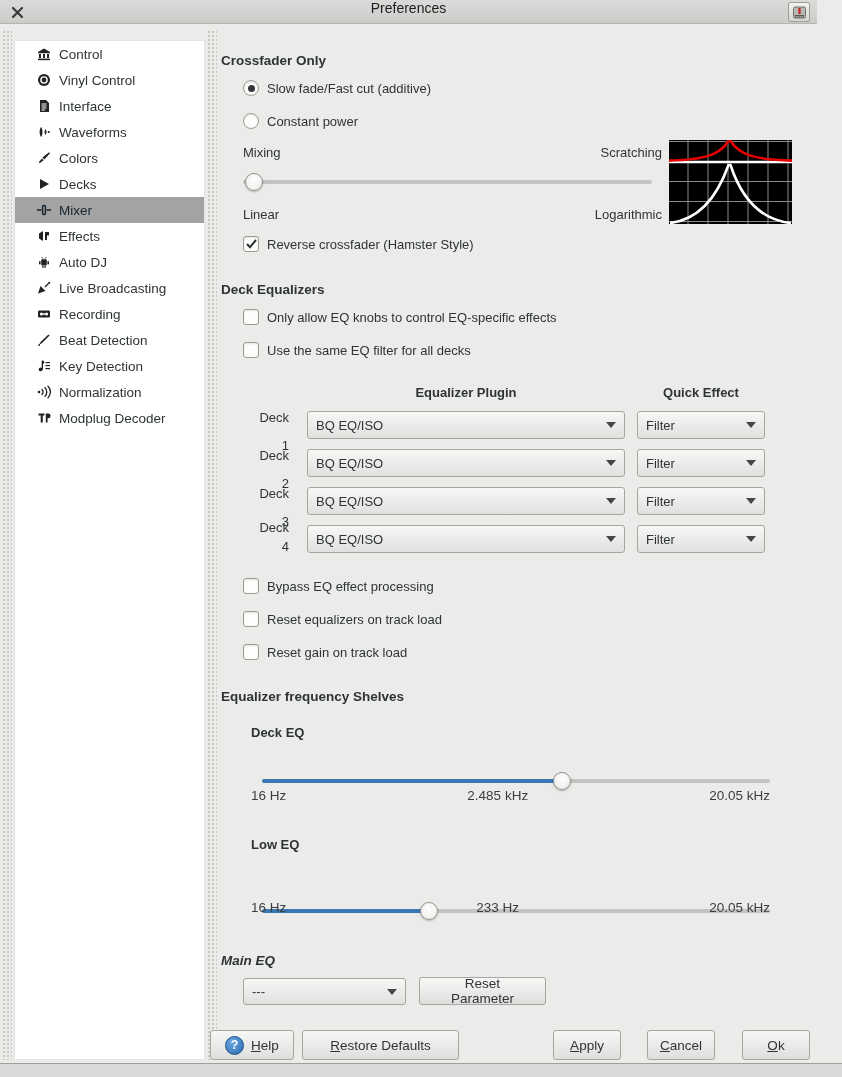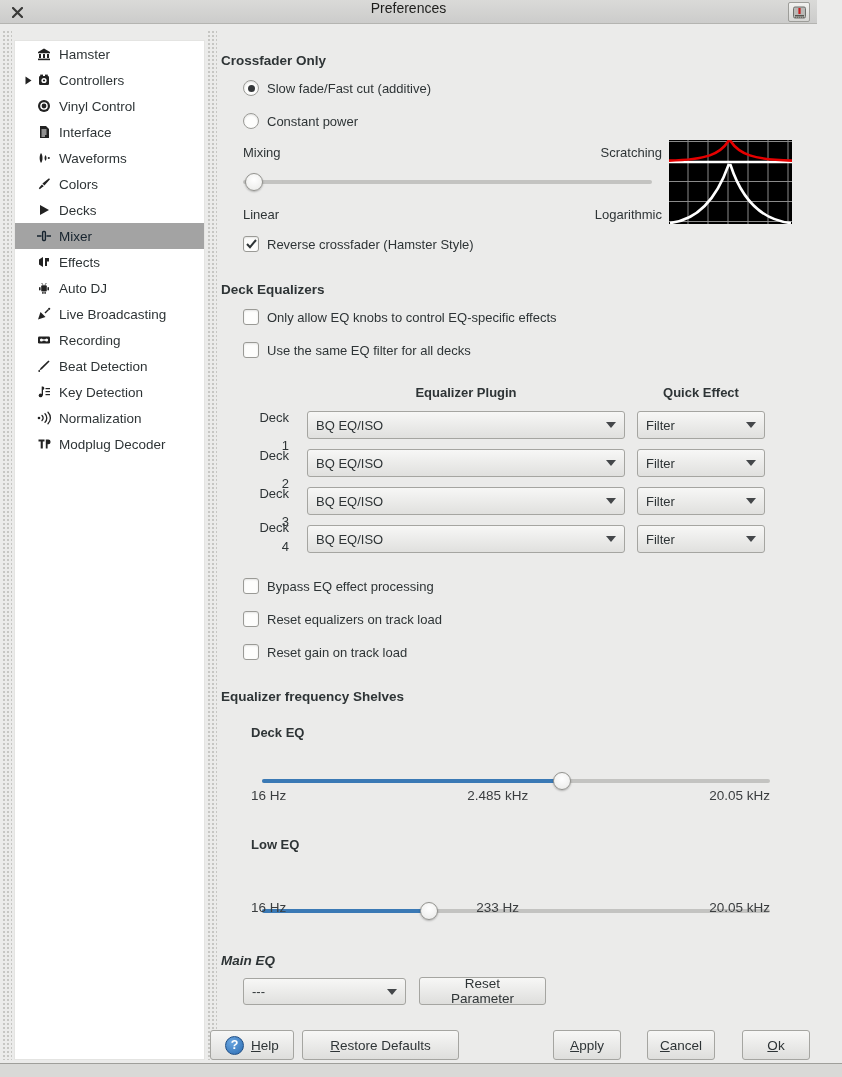--- a/index.html
+++ b/index.html
@@ -121,38 +121,21 @@
     <span class="spacer"></span>
     <span class="sicon">
         <svg width="16" height="16" viewBox="0 0 16 16" fill="#222">
           <path d="M2 6l6-3.5L14 6v1.2H2z"></path>
           <rect x="3" y="8" width="2" height="4"></rect>
           <rect x="7" y="8" width="2" height="4"></rect>
           <rect x="11" y="8" width="2" height="4"></rect>
           <rect x="2" y="12.6" width="12" height="1.6"></rect>
         </svg>
       </span>
-    <span class="slabel">Hamster</span>
-  </div>
-  <div class="side-item">
-    <span class="expander">
-        <svg width="7" height="9" viewBox="0 0 7 9">
-          <path d="M0.5 0.5l6 4-6 4z" fill="#222"></path>
-        </svg>
-      </span>
-    <span class="sicon">
-        <svg width="16" height="16" viewBox="0 0 16 16">
-          <rect x="4.2" y="2.6" width="2.8" height="1.6" fill="#222"></rect>
-          <rect x="9" y="2.6" width="2.8" height="1.6" fill="#222"></rect>
-          <rect x="3" y="4" width="10" height="9" rx="1.2" fill="#222"></rect>
-          <circle cx="8" cy="8.5" r="2.6" fill="#fff"></circle>
-          <circle cx="8" cy="8.5" r="1.1" fill="#222"></circle>
-        </svg>
-      </span>
-    <span class="slabel">Controllers</span>
+    <span class="slabel">Control</span>
   </div>
   <div class="side-item">
     <span class="spacer"></span>
     <span class="sicon">
         <svg width="16" height="16" viewBox="0 0 16 16">
           <circle cx="8" cy="8" r="6" fill="#222"></circle>
           <circle cx="8" cy="8" r="3.1" fill="none" stroke="#fff" stroke-width="1.4"></circle>
           <circle cx="8" cy="8" r="1" fill="#222"></circle>
         </svg>
       </span>

